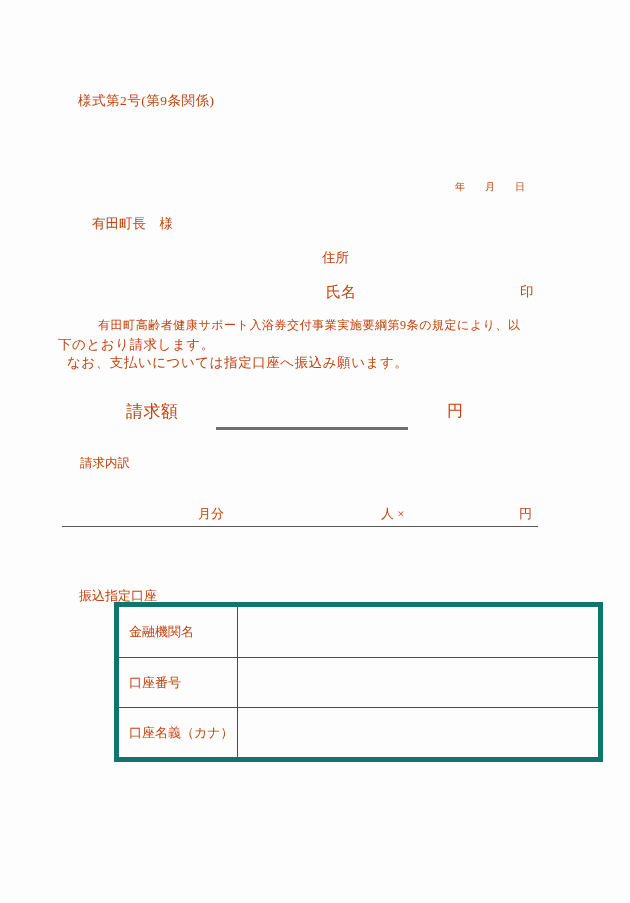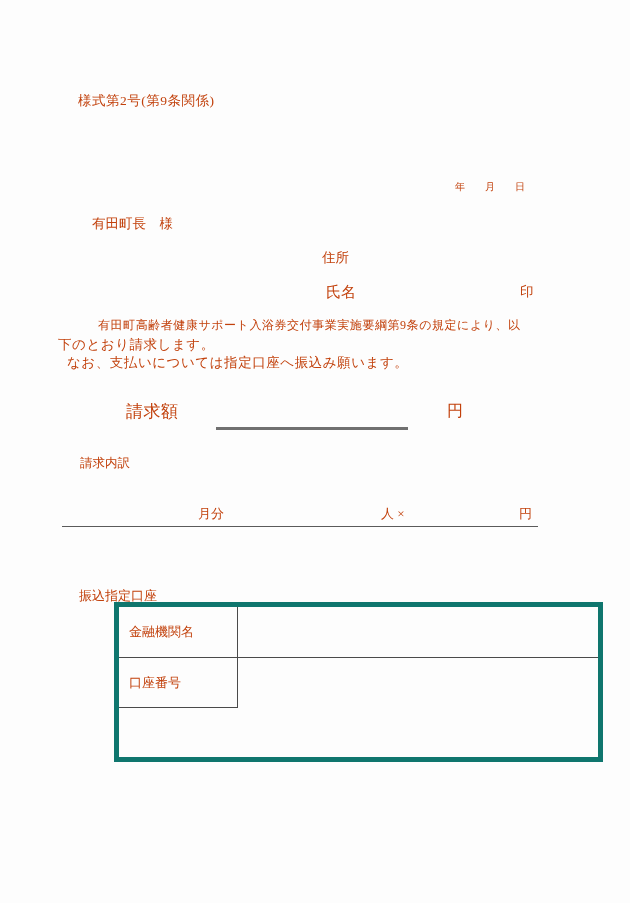--- a/index.html
+++ b/index.html
@@ -87,16 +87,17 @@
   <div class="abs account-label">振込指定口座</div>
 
   <div class="abs account-table">
     <div class="cell label">金融機関名</div>
     <div class="cell value"></div>
 
     <div class="cell label row-sep-cell" style="border-top:1px solid #4a4a4a;">口座番号</div>
     <div class="cell value" style="border-top:1px solid #4a4a4a;"></div>
 
 
+    <div class="cell label" style="border-top:1px solid #4a4a4a;">口座名義（カナ）</div>
     <div class="cell value" style="border-top:1px solid #4a4a4a;"></div>
   </div>
 
 </div>
 
 </body></html>

